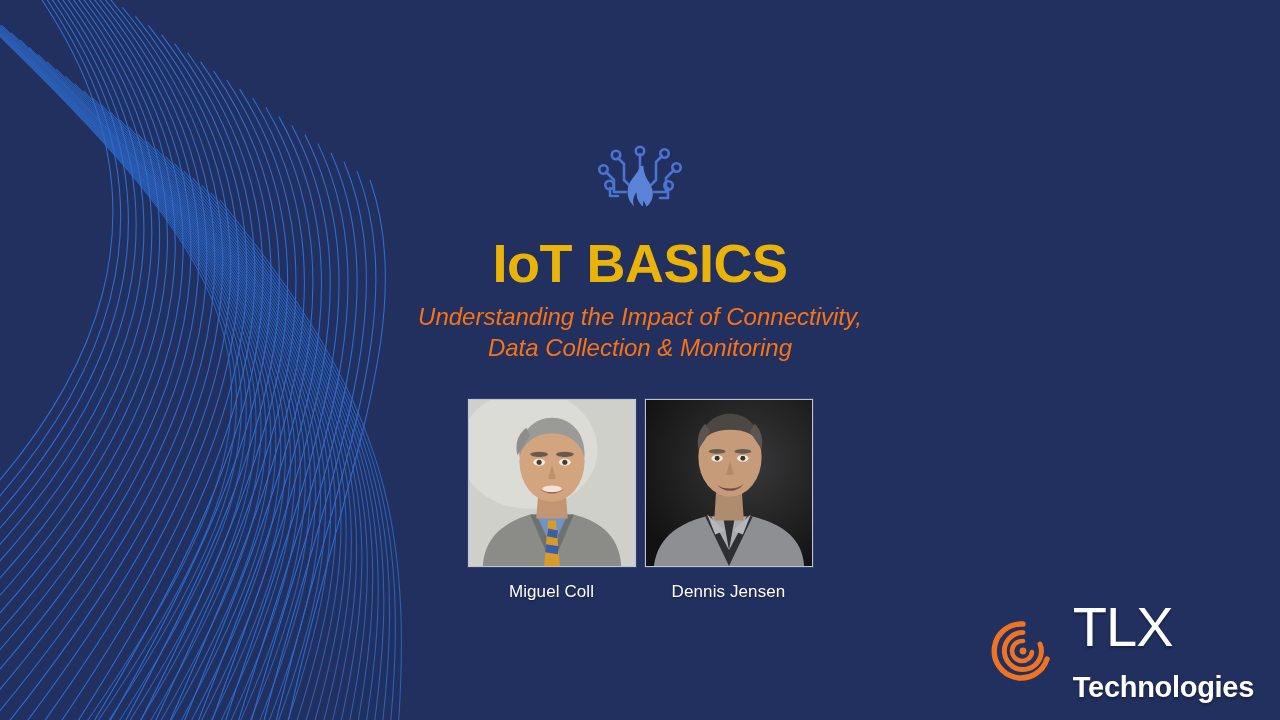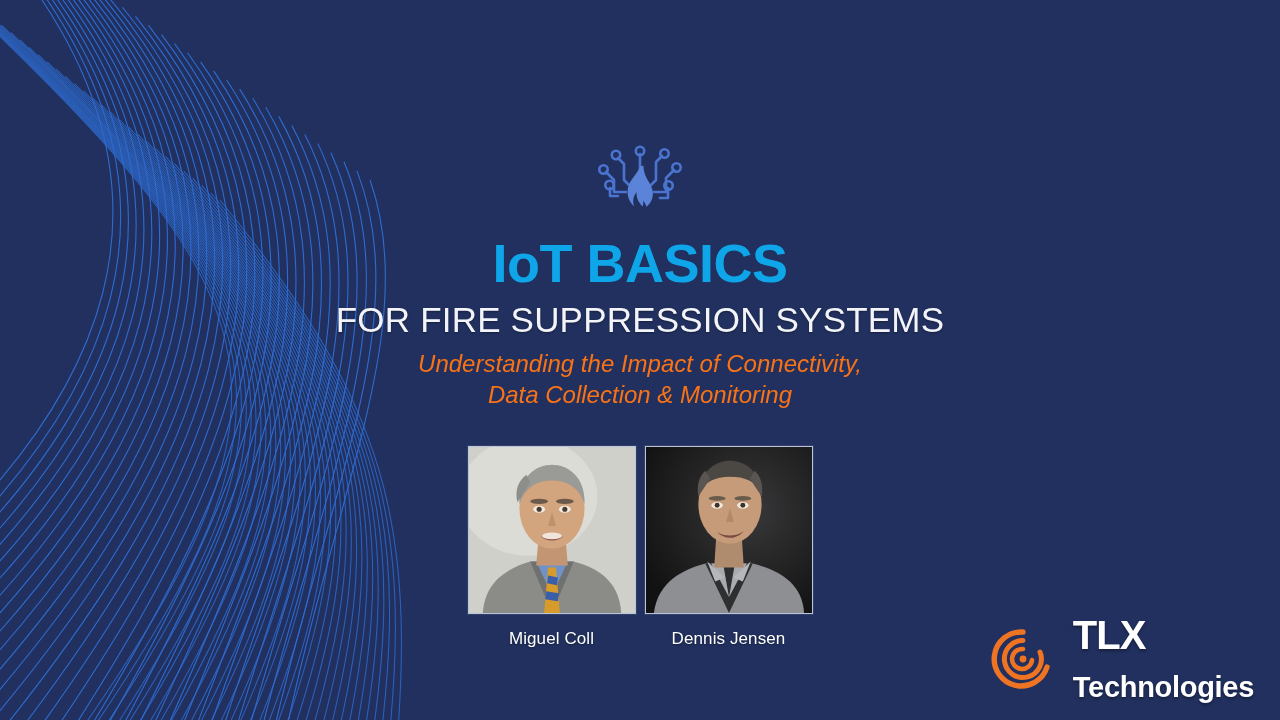--- a/index.html
+++ b/index.html
@@ -32,21 +32,21 @@
     flex-direction:column;
     align-items:center;
   }
 
   
   #brand-icon { margin-top:128px; width:104px; height:96px; display:block; }
 
   
   #title-main {
     margin-top:12px;
-    color:#0ea5e9;
+    color:#eab308;
     font-size:54px;
     font-weight:bold;
     letter-spacing:-0.5px;
     line-height:1.0;
     white-space:nowrap;
   }
   #title-sub {
     margin-top:12px;
     color:#f2f4fa;
     font-size:35px;
@@ -95,22 +95,22 @@
     position:absolute;
     right:26px; bottom:18px;
     display:flex;
     align-items:center;
     gap:14px;
   }
   #logo-mark { width:72px; height:72px; display:block; }
   #logo-words { display:flex; flex-direction:column; align-items:flex-start; }
   #logo-tlx {
     color:#ffffff;
-    font-size:40px;
-    font-weight:bold;
+    font-size:56px;
+    font-weight:normal;
     line-height:.96;
     letter-spacing:-1px;
     text-shadow:0 2px 3px rgba(0,0,0,.35);
   }
   #logo-technologies {
     color:#ffffff;
     font-size:29px;
     font-weight:bold;
     line-height:1.0;
     letter-spacing:-.3px;
@@ -234,21 +234,20 @@
         C44.2 73.2 45.2 68.4 48.6 64.2
         C48.2 70.6 50.8 74.6 54.8 78.6
         L55.6 72.4 L58.6 78.8
         C63.6 74.4 66 68.6 64.4 61.8
         C63.2 56.6 59.4 52.4 57.4 47.4
         C56.2 44.3 55.4 41.1 55.4 37.6
         C54.3 38.1 53.4 38.2 52.5 38 Z"></path>
     </svg>
 
     <div id="title-main">IoT BASICS</div>
-    <div id="title-sub">FOR FIRE SUPPRESSION SYSTEMS</div>
 
     <div id="tagline">
       <div>Understanding the Impact of Connectivity,</div>
       <div>Data Collection &amp; Monitoring</div>
     </div>
 
     <div id="presenters">
 
       <div class="presenter">
         <div class="portrait-frame">

